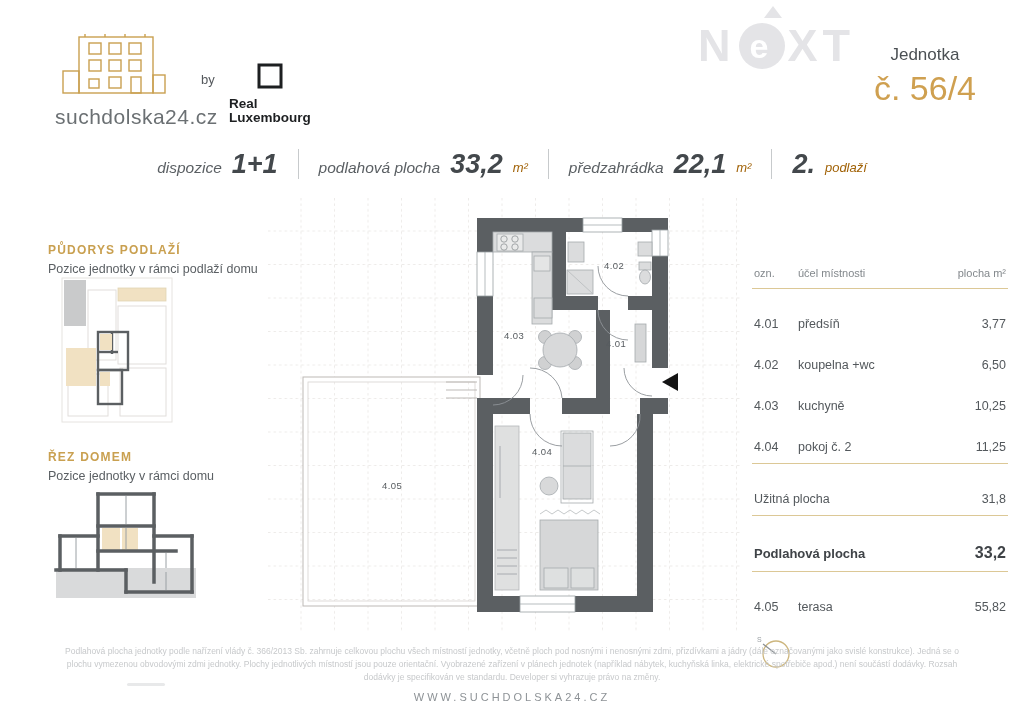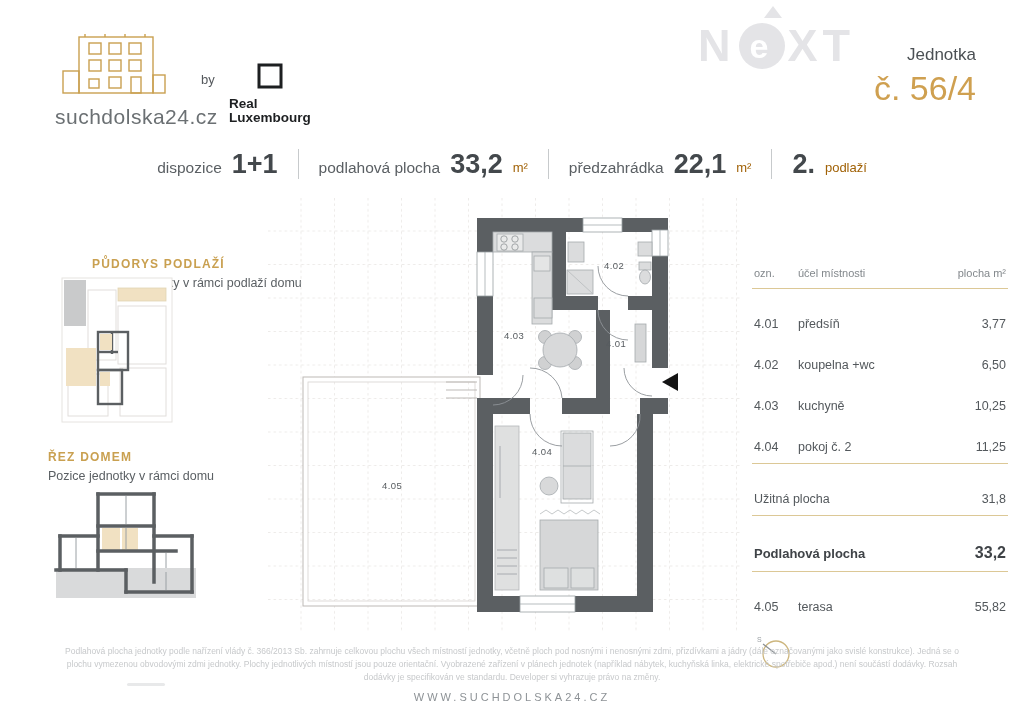--- a/index.html
+++ b/index.html
@@ -23,37 +23,37 @@
     display:flex; align-items:center;
   }
   .watermark .wm-e {
     display:inline-flex; align-items:center; justify-content:center;
     width:46px; height:46px; border-radius:50%;
     background:#e4e4e7; color:#ffffff; font-size:34px; margin:0 3px;
   }
   .wm-arrow { position:absolute; left:66px; top:-14px; width:0; height:0;
     border-left:9px solid transparent; border-right:9px solid transparent;
     border-bottom:12px solid #e4e4e7; }
-  .unit-block { position:absolute; right:48px; top:45px; text-align:right; }
+  .unit-block { position:absolute; right:48px; top:45px; text-align:center; }
   .unit-label { font-size:17px; color:#4b5054; }
   .unit-number { font-size:34px; color:#cfa050; margin-top:4px; }
 
   
   .specs { position:absolute; left:0; top:142px; width:100%;
     display:flex; justify-content:center; align-items:center; gap:20px; height:44px; }
-  .spec { display:flex; align-items:baseline; gap:10px; }
+  .spec { display:flex; align-items:baseline; gap:10px;font-style:italic; }
   .spec-label { font-size:15.5px; color:#5a5f63; }
   .spec-value { font-size:27px; font-weight:600; color:#43484c; }
   .spec-unit { font-size:13px; color:#a16207; position:relative; top:-1px; }
   .spec-div { width:1px; height:30px; background:#c7cacc; }
 
   
   .sb-title { font-size:12px; font-weight:700; letter-spacing:1.2px; color:#c9a050; }
   .sb-sub { font-size:12.5px; color:#5b6064; margin-top:5px; }
-  .sb1 { position:absolute; left:48px; top:257px;margin-left:44px; }
+  .sb1 { position:absolute; left:48px; top:243px; }
   .sb2 { position:absolute; left:48px; top:450px; }
   .mini-plan { position:absolute; left:60px; top:276px; }
   .mini-section { position:absolute; left:46px; top:484px; }
 
   
   .plan { position:absolute; left:268px; top:198px; }
   .room-label { font-size:9.5px; font-weight:500; fill:#565b5f; letter-spacing:.4px; }
 
   
   .table-pane { position:absolute; left:752px; top:244px; width:256px; font-size:12.5px; color:#53585c; }

